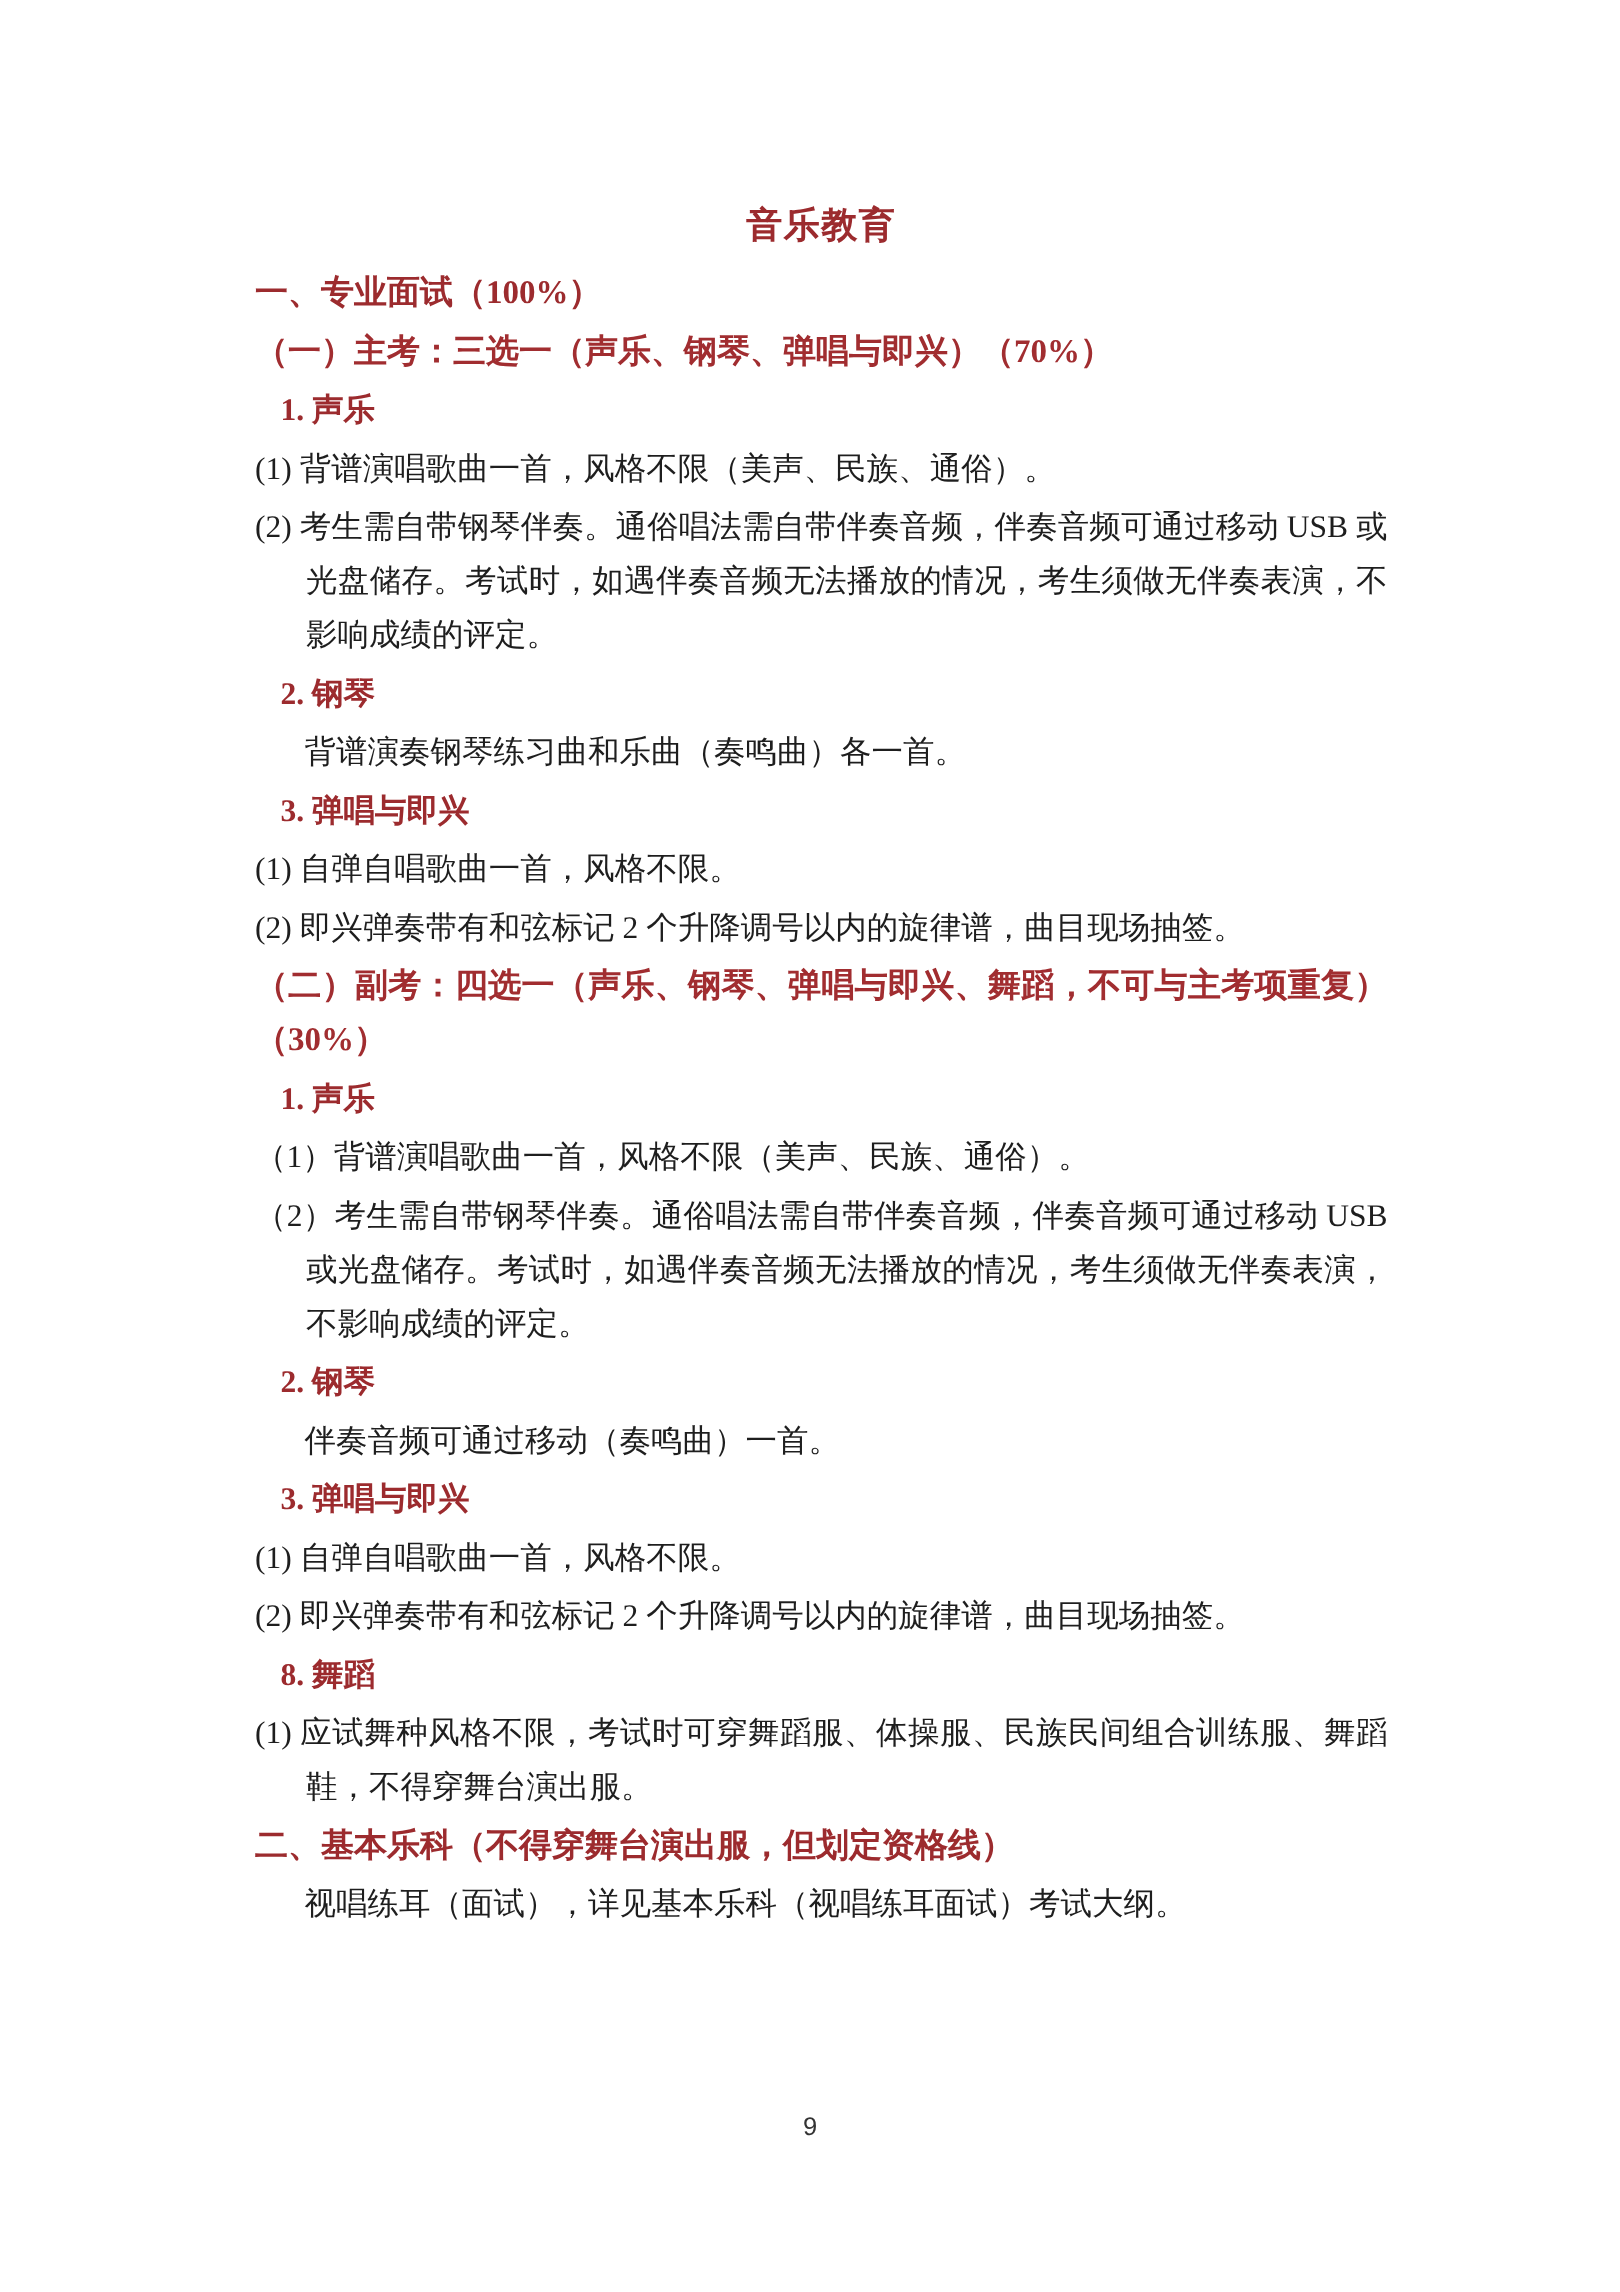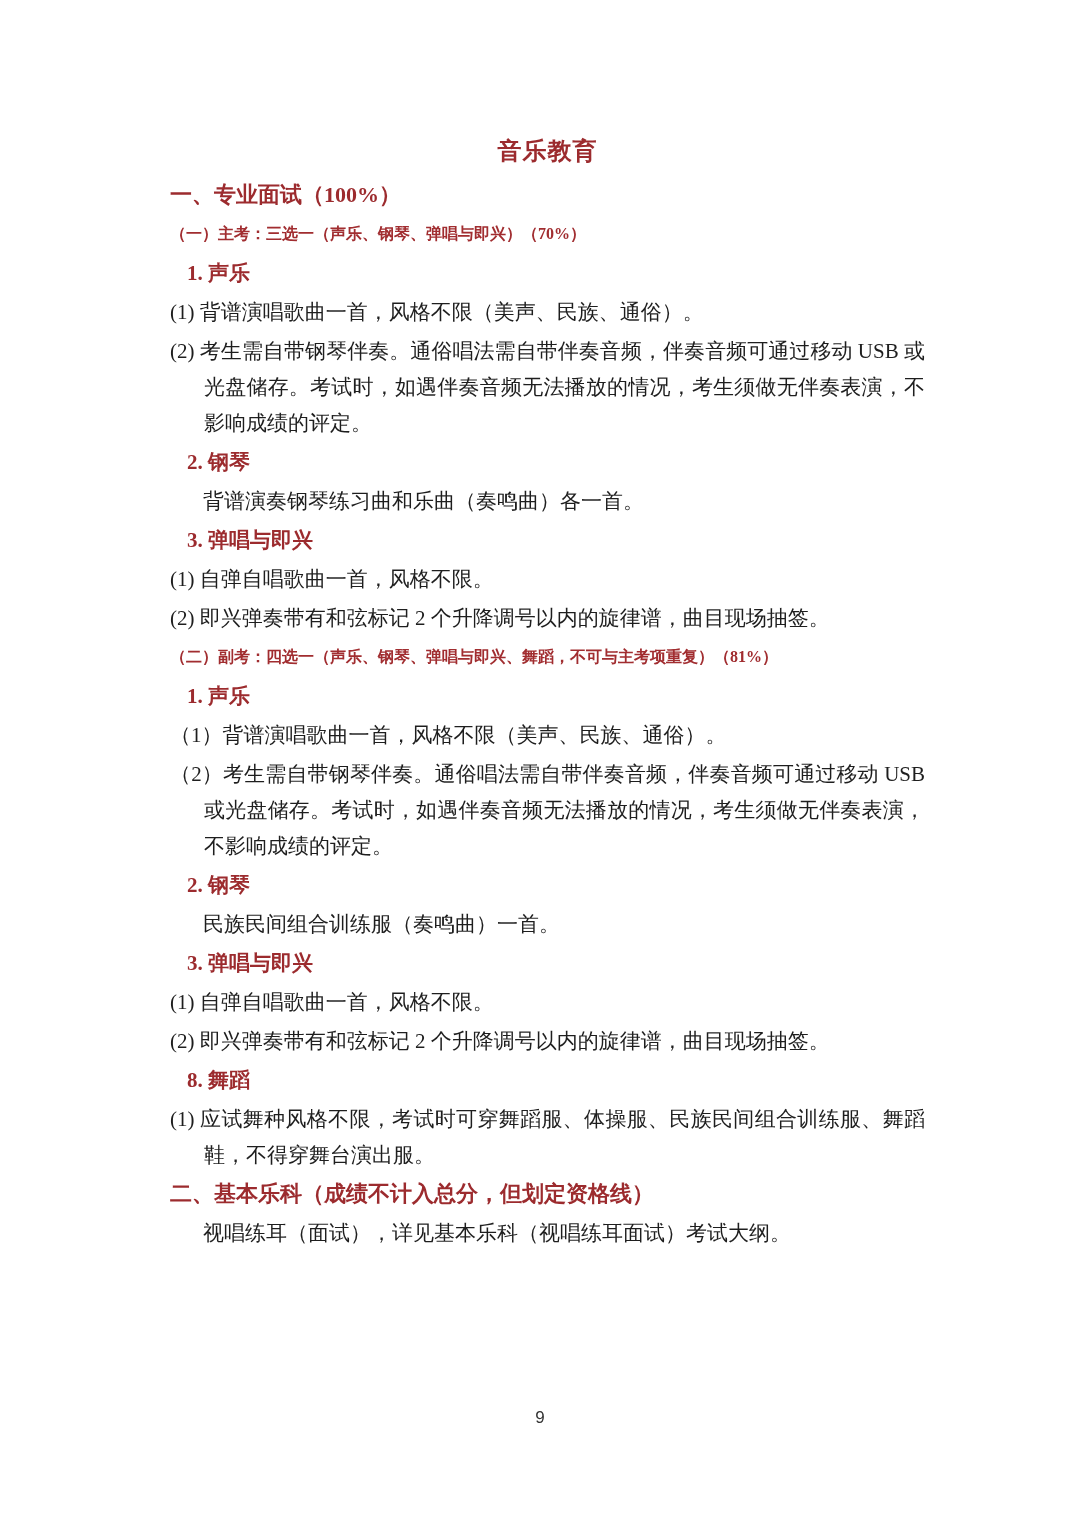--- a/index.html
+++ b/index.html
@@ -33,21 +33,21 @@
   .doc-body { margin: 0; }
   .blk { margin: 3px; }
   .blk.h1 {
     font-weight: bold;
     color: var(--red, #9c2b2e);
     font-size: 22px;
   }
   .blk.h2 {
     font-weight: bold;
     color: var(--red2, #a12d30);
-    font-size: 16px;
+    font-size: 22px;
     text-align: justify;
   }
   .blk.h3 {
     font-weight: bold;
     color: var(--red, #9c2b2e);
     font-size: 21px;
     padding-left: 17px;
     font-family: Liberation Serif, serif;
   }
   .blk.item {
@@ -81,29 +81,29 @@
       <div class="blk h1">一、专业面试（100%）</div>
       <div class="blk h2">（一）主考：三选一（声乐、钢琴、弹唱与即兴）（70%）</div>
       <div class="blk h3">1. 声乐</div>
       <div class="blk item"><span>(1)</span> <span>背谱演唱歌曲一首，风格不限（美声、民族、通俗）。</span></div>
       <div class="blk item"><span>(2)</span> <span>考生需自带钢琴伴奏。通俗唱法需自带伴奏音频，伴奏音频可通过移动 USB 或光盘储存。考试时，如遇伴奏音频无法播放的情况，考生须做无伴奏表演，不影响成绩的评定。</span></div>
       <div class="blk h3">2. 钢琴</div>
       <div class="blk para">背谱演奏钢琴练习曲和乐曲（奏鸣曲）各一首。</div>
       <div class="blk h3">3. 弹唱与即兴</div>
       <div class="blk item"><span>(1)</span> <span>自弹自唱歌曲一首，风格不限。</span></div>
       <div class="blk item"><span>(2)</span> <span>即兴弹奏带有和弦标记 2 个升降调号以内的旋律谱，曲目现场抽签。</span></div>
-      <div class="blk h2">（二）副考：四选一（声乐、钢琴、弹唱与即兴、舞蹈，不可与主考项重复）（81%）</div>
+      <div class="blk h2">（二）副考：四选一（声乐、钢琴、弹唱与即兴、舞蹈，不可与主考项重复）（30%）</div>
       <div class="blk h3">1. 声乐</div>
       <div class="blk item"><span>（1）</span><span>背谱演唱歌曲一首，风格不限（美声、民族、通俗）。</span></div>
       <div class="blk item"><span>（2）</span><span>考生需自带钢琴伴奏。通俗唱法需自带伴奏音频，伴奏音频可通过移动 USB 或光盘储存。考试时，如遇伴奏音频无法播放的情况，考生须做无伴奏表演，不影响成绩的评定。</span></div>
       <div class="blk h3">2. 钢琴</div>
-      <div class="blk para">民族民间组合训练服（奏鸣曲）一首。</div>
+      <div class="blk para">伴奏音频可通过移动（奏鸣曲）一首。</div>
       <div class="blk h3">3. 弹唱与即兴</div>
       <div class="blk item"><span>(1)</span> <span>自弹自唱歌曲一首，风格不限。</span></div>
       <div class="blk item"><span>(2)</span> <span>即兴弹奏带有和弦标记 2 个升降调号以内的旋律谱，曲目现场抽签。</span></div>
       <div class="blk h3">8. 舞蹈</div>
       <div class="blk item"><span>(1)</span> <span>应试舞种风格不限，考试时可穿舞蹈服、体操服、民族民间组合训练服、舞蹈鞋，不得穿舞台演出服。</span></div>
-      <div class="blk h1">二、基本乐科（成绩不计入总分，但划定资格线）</div>
+      <div class="blk h1">二、基本乐科（不得穿舞台演出服，但划定资格线）</div>
       <div class="blk para">视唱练耳（面试），详见基本乐科（视唱练耳面试）考试大纲。</div>
     </div>
 
   <div class="footer">9</div>
 </div>
 
 </body></html>

